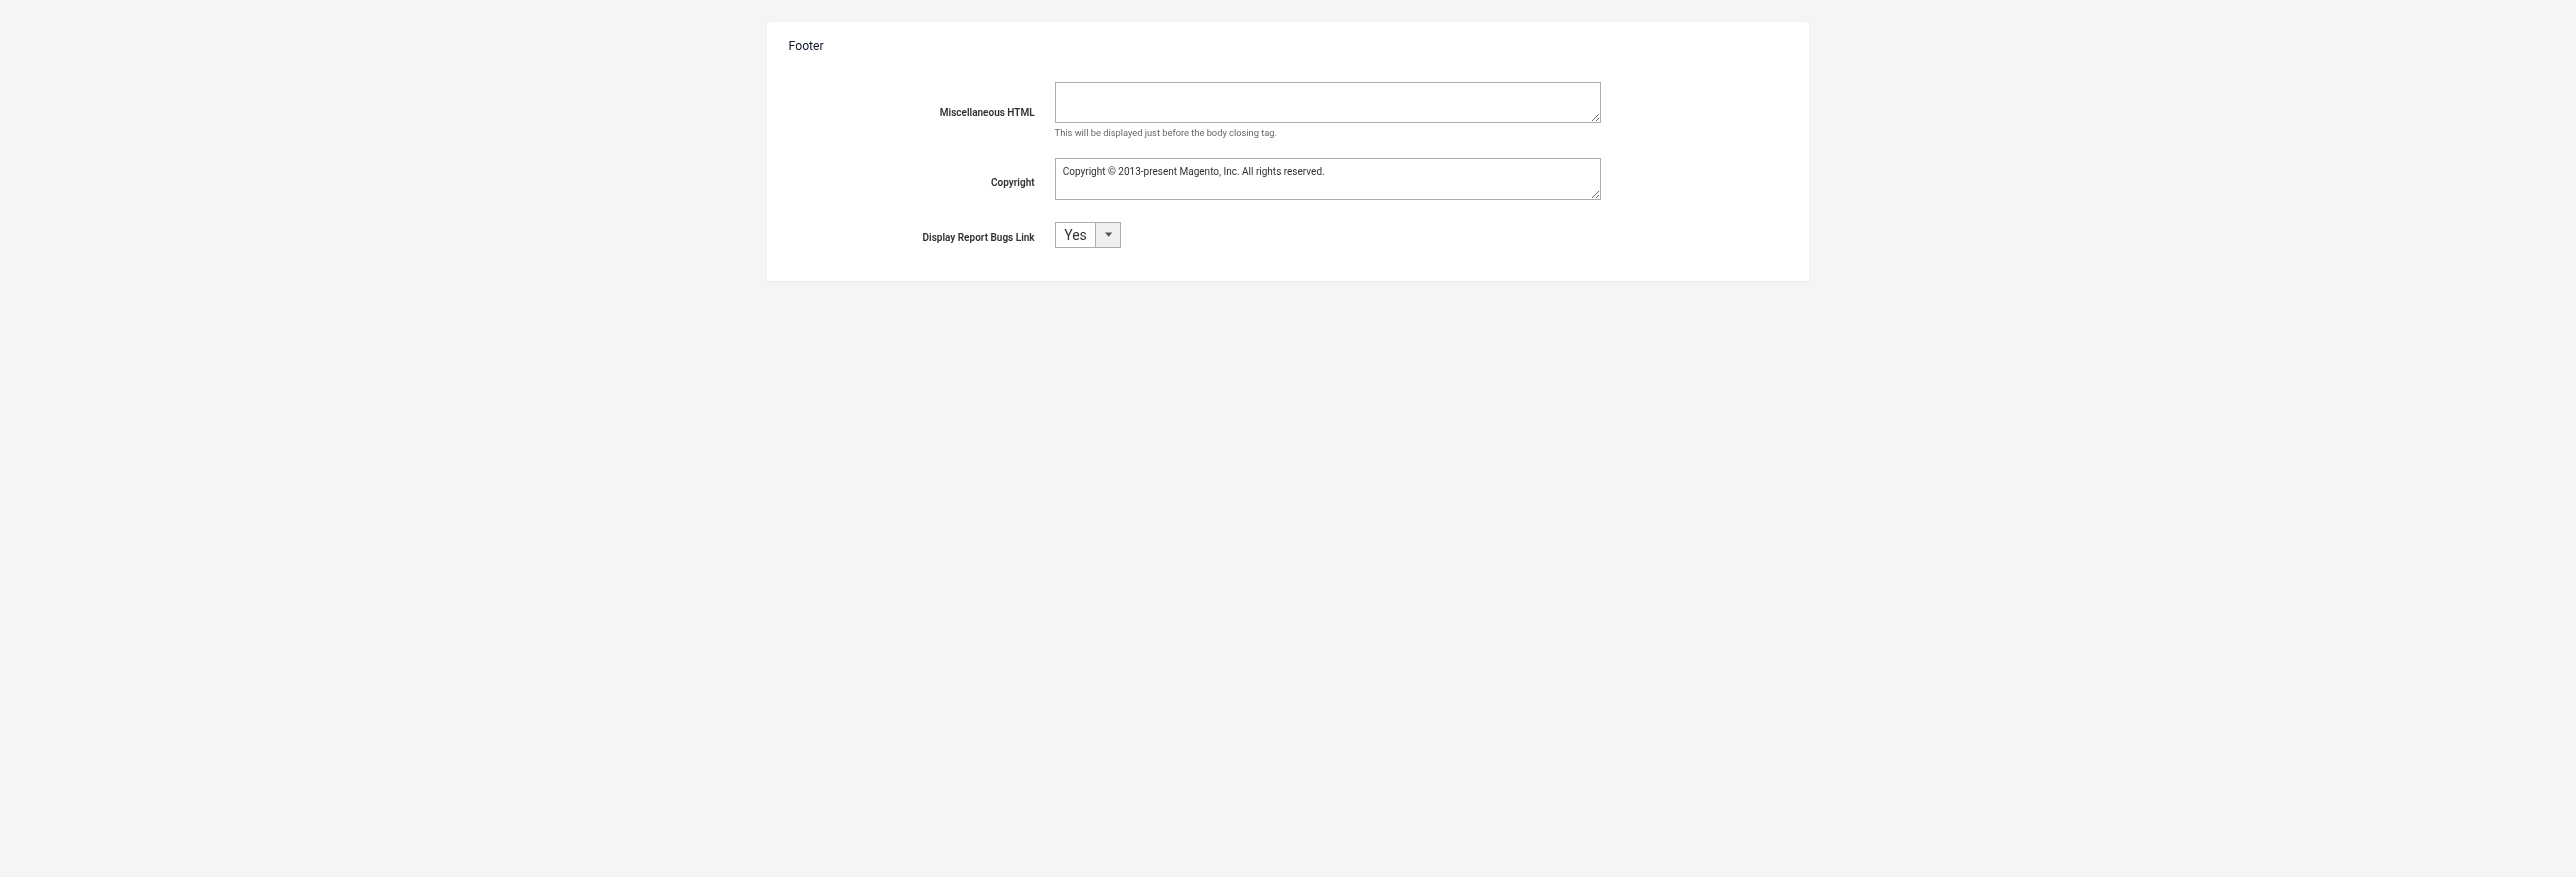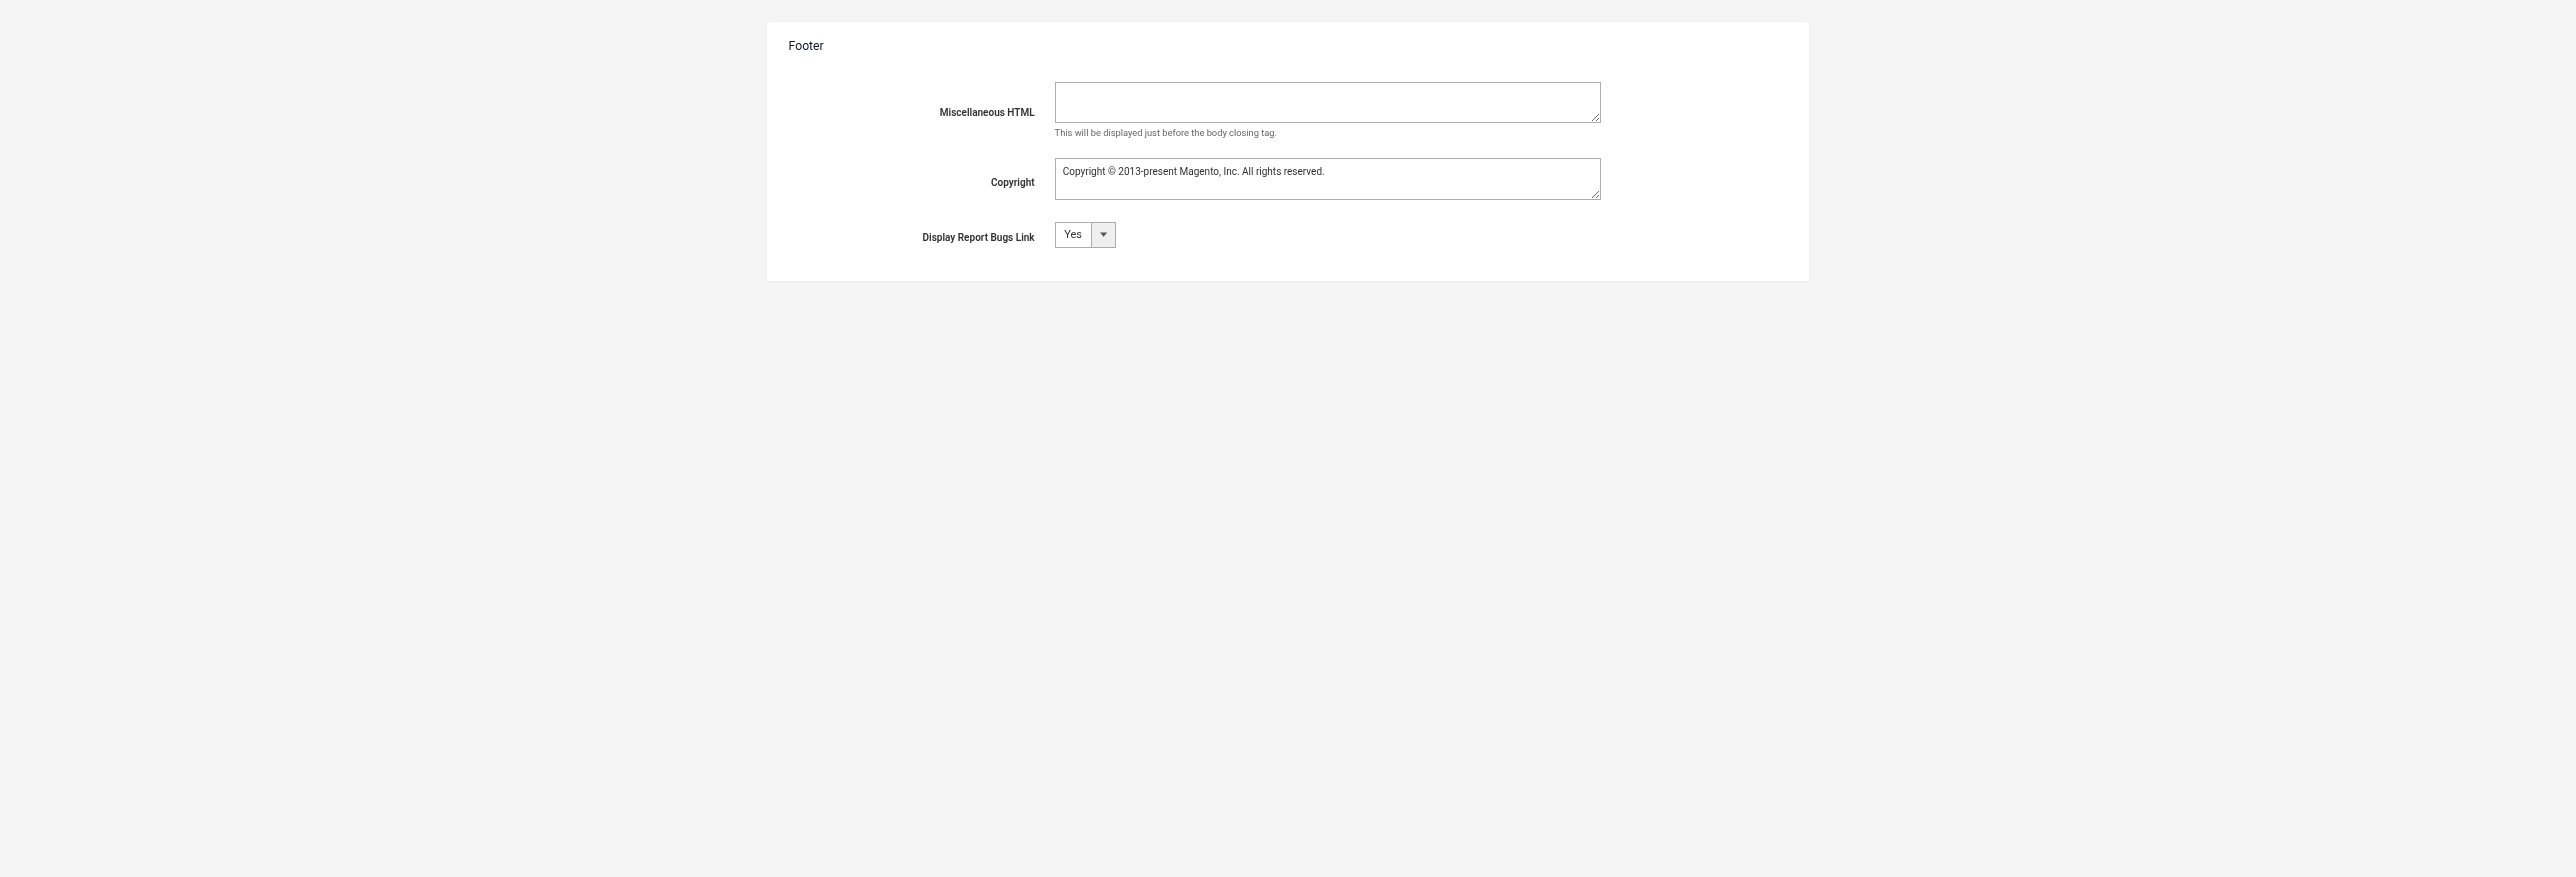--- a/index.html
+++ b/index.html
@@ -68,21 +68,21 @@
       display: inline-flex;
       align-items: stretch;
       border: 0.7px solid #adadad;
       height: 26px;
       background: #fff;
     }
     .select-value {
       padding: 0 8.6px;
       display: flex;
       align-items: center;
-      font-size: 11px;
+      font-size: 14px;
       min-width: 30px;
     }
     .select-toggle {
       width: 24.4px;
       background: #efefef;
       border-left: 0.7px solid #adadad;
       display: flex;
       align-items: center;
       justify-content: center;
       cursor: pointer;

